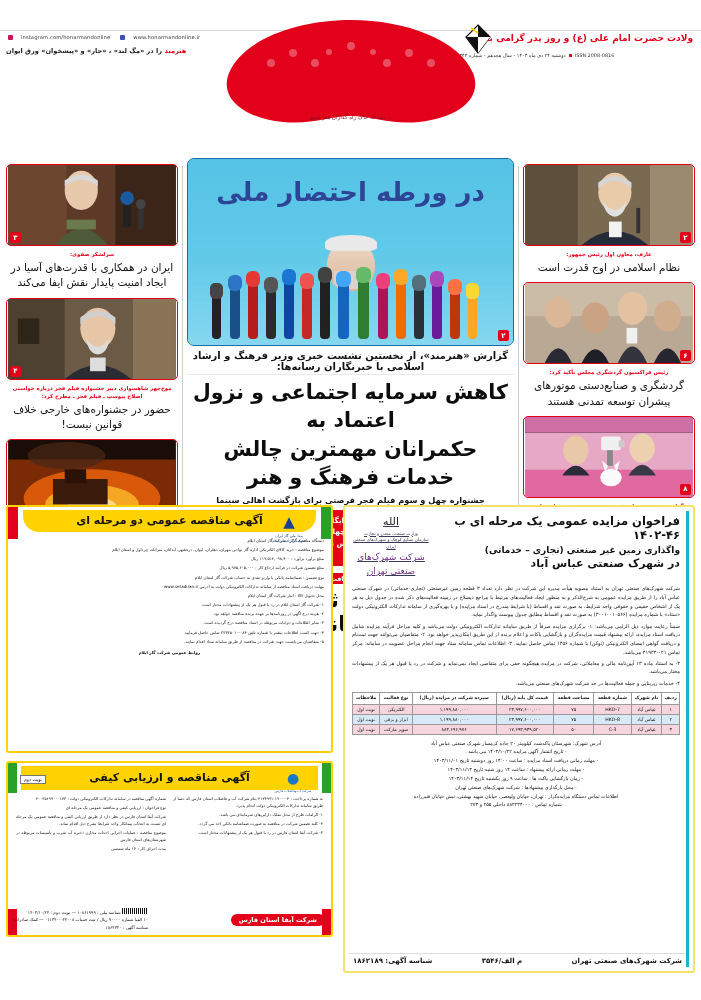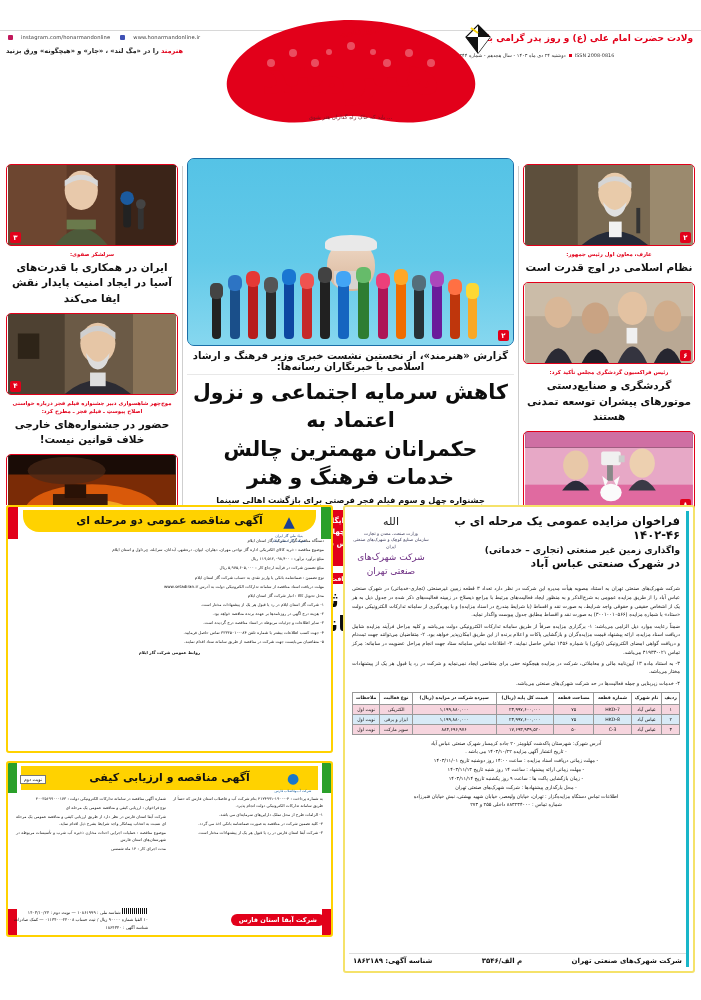--- a/index.html
+++ b/index.html
@@ -57,21 +57,21 @@
 
   .sb-card{ margin-bottom:7px; }
   .photo{ position:relative; border:1.6px solid #e2001a; border-radius:5px;
     overflow:hidden; height:82px; }
   .pgnum{ position:absolute; bottom:2px; left:3px; width:11px; height:11px;
     background:#e2001a; color:#fff; border-radius:2px; font-size:7px;
     display:flex; align-items:center; justify-content:center; font-weight:bold; }
   .col.right .pgnum{ left:auto; right:3px; }
   .kicker{ margin-top:4px; font-size:5.4px; color:#e2001a; text-align:center;
     line-height:1.5; font-weight:bold; }
-  .sb-head{ margin-top:2px; font-size:10.5px; font-weight:bold; color:#111;
+  .sb-head{ margin-top:2px; font-size:10.5px; font-weight:normal; color:#111;
     text-align:center; line-height:1.45; }
 
   
   .center{ position:absolute; top:78px; left:187px; width:327px; }
   .lead-photo{ position:relative; height:188px; border:1.5px solid #1b6fa8;
     border-radius:7px; overflow:hidden; background:#5ec5e8; }
   .sky{ position:absolute; inset:0;
     background:linear-gradient(180deg,#55c3e6 0%,#63cae9 55%,#86d7ef 100%); }
   .banner-ar{ position:absolute; top:18px; right:6px; left:6px; text-align:center;
     font-size:26px; font-weight:bold; color:#2b3a8f; opacity:.92; letter-spacing:1px; }
@@ -112,21 +112,21 @@
   .ad-left{ right:6px; top:0; width:352px; height:468px;
     border:2px solid #f5e26a; border-radius:3px; padding:4px; }
   .al-inner{ border-right:3px solid #18b6c9; height:100%; padding:3px 6px 3px 3px;
     position:relative; }
   .al-head{ display:flex; align-items:flex-start; gap:6px; }
   .al-headtxt{ flex:1; text-align:right; }
   .al-t1{ font-size:11.5px; font-weight:bold; color:#111; }
   .al-t2{ font-size:9px; font-weight:bold; color:#111; margin-top:3px; }
   .al-t3{ font-size:11px; font-weight:bold; color:#111; margin-top:2px; }
   .al-logo{ width:78px; text-align:center; font-size:4.4px; color:#3a3a5a;
-    line-height:1.5; }
+    line-height:1.5;text-decoration:underline; }
   .al-logo .emb{ font-size:11px; color:#222; }
   .al-logo .pl{ color:#6c2d82; font-size:9px; margin-top:1px; }
   .al-body{ margin-top:6px; font-size:5.05px; color:#111; line-height:1.72;
     text-align:justify; }
   .al-body p{ margin-bottom:2.5px; }
 
   table.auct{ width:100%; border-collapse:collapse; margin-top:5px;
     font-size:4.6px; color:#111; }
   table.auct th{ border:.5px solid #999; padding:2px 1px; font-weight:bold;
     background:#fff; line-height:1.4; }
@@ -194,21 +194,21 @@
     <div class="mh-top-rule"></div>
 
     <div class="mh-left">
       <div class="social-row">
         <span><span class="sq"></span></span>
         <span>instagram.com/honarmandonline</span>
         <span><span class="sq b"></span></span>
         <span>www.honarmandonline.ir</span>
       </div>
       <div class="mh-slogan">
-        <span class="brandred">هنرمند</span><span> را در «مگ لند» ، «جار» و «هیچگونه» ورق بزنید</span>
+        <span class="brandred">هنرمند</span><span> را در «مگ لند» ، «جار» و «پیشخوان» ورق ایوان</span>
       </div>
     </div>
 
     <div class="mh-right">
       <div class="mh-hadith">ولادت حضرت امام علی (ع) و روز پدر گرامی باد</div>
       <div class="mh-dateline">
         <span>ISSN 2008-0816</span>
         <span class="dot"></span>
         <span>دوشنبه ۲۴ دی ماه ۱۴۰۳ - سال هجدهم - شماره ۴۲۴۴ - ۱۰ هزار تومان</span>
       </div>
@@ -304,20 +304,21 @@
           <div class="pgnum">۶</div>
         </div>
         <div class="sb-head">خسارت میلیارد دلاری به آثار هنری در لس آنجلس</div>
       </div>
 
     </div>
 
     <div class="center">
       <div class="lead-photo">
         <div class="sky"></div>
+        <div class="banner-ar">در ورطه احتضار ملی</div>
         <div class="portrait">
           <div class="hair"></div>
           <div class="beard"></div>
         </div>
         <svg class="mics" viewBox="0 0 327 92" preserveAspectRatio="none">
           <g>
             <rect x="26" y="42" width="9" height="44" rx="4" fill="#222"></rect>
               <rect x="24" y="30" width="13" height="16" rx="5" fill="#444"></rect>
             <rect x="44" y="34" width="10" height="52" rx="4" fill="#1a4f8a"></rect>
               <rect x="42" y="22" width="14" height="16" rx="6" fill="#2d74c4"></rect>

